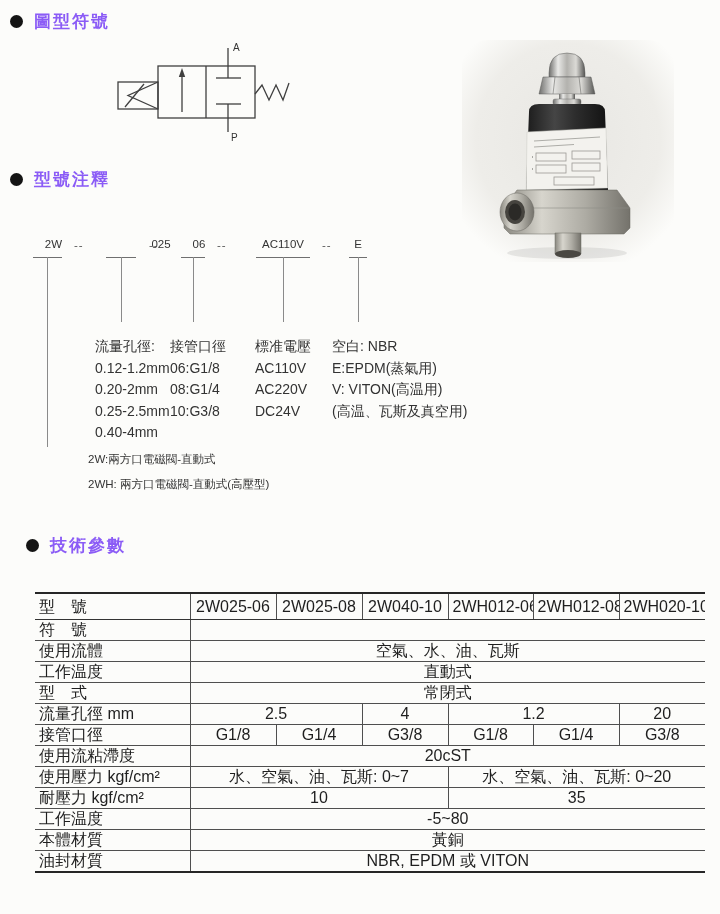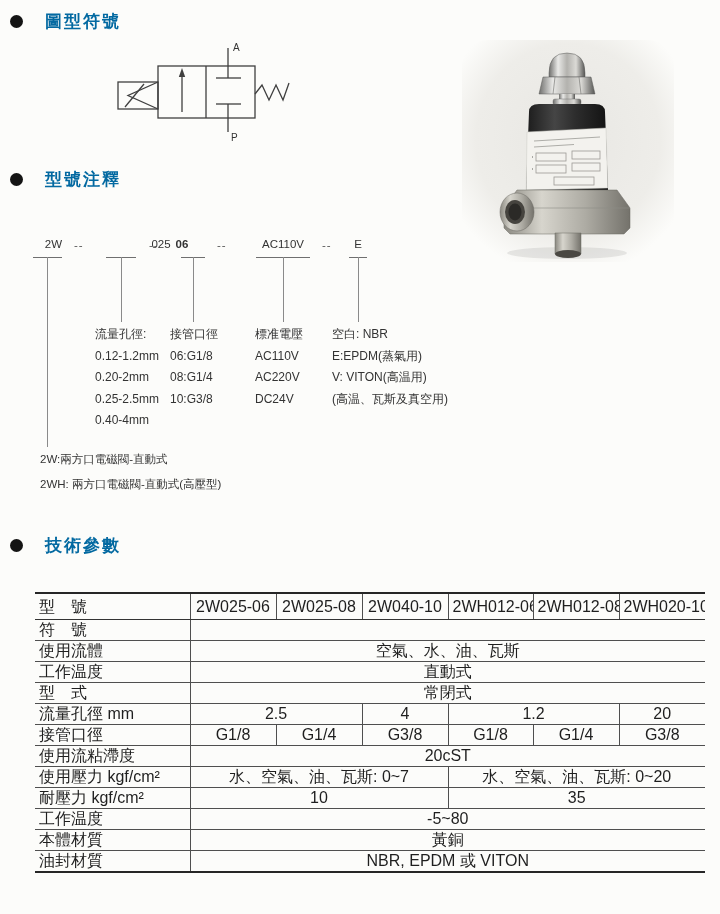--- a/index.html
+++ b/index.html
@@ -1,33 +1,33 @@
 <!DOCTYPE html>
 <html><head>
 <meta charset="utf-8">
 <style>
   html,body{margin:0;padding:0;background:#ffffff;}
   .page{
     position:relative;width:720px;height:914px;background:#fcfcfa;
     font-family:"Liberation Sans","DejaVu Sans",sans-serif;color:#222;overflow:hidden;
   }
   
-  .section-head{position:absolute;display:flex;align-items:center;gap:22px;
-    font-size:17px;font-weight:bold;color:#0369a1;letter-spacing:2px;}
+  .section-head{position:absolute;display:flex;align-items:center;gap:11px;
+    font-size:17px;font-weight:bold;color:#8b5cf6;letter-spacing:2px;}
   .bullet{width:13px;height:13px;border-radius:50%;background:#141414;flex:0 0 auto;}
   
   .schem{position:absolute;left:100px;top:38px;}
   .photo{position:absolute;left:462px;top:40px;}
   
   .mcode{position:absolute;font-size:11.5px;color:#333;text-align:center;white-space:nowrap;}
   .msep{position:absolute;font-size:11.5px;color:#555;letter-spacing:1px;}
   .munder{position:absolute;height:1px;background:#6f6f6f;}
   .mvline{position:absolute;width:1px;background:#8a8a8a;}
-  .mcol{position:absolute;font-size:12px;color:#333;line-height:21.5px;white-space:nowrap;}
-  .mfoot{position:absolute;font-size:11.5px;color:#333;white-space:nowrap;}
+  .mcol{position:absolute;font-size:14px;color:#333;line-height:21.5px;white-space:nowrap;margin-top:12px;}
+  .mfoot{position:absolute;font-size:11.5px;color:#333;white-space:nowrap;margin-left:48px;}
   
   table.spec{
     position:absolute;left:35px;top:592px;width:670px;
     border-collapse:collapse;table-layout:fixed;
     border-top:2.5px solid #262626;border-bottom:2.5px solid #262626;
     border-left:hidden;border-right:hidden;
     font-size:16px;color:#1f1f1f;
   }
   table.spec td{border:1px solid #4f4f4f;height:20px;padding:0 4px;line-height:12px;
     overflow:hidden;white-space:nowrap;}
@@ -137,21 +137,21 @@
 
   <div class="section-head" style="left:10px;top:168px;">
     <span class="bullet"></span>
     <span>型號注釋</span>
   </div>
 
   <div class="mcode" style="left:33px;top:238px;width:29px;text-align:right;">2W</div>
   <div class="msep" style="left:74px;top:239px;">--</div>
   <div class="mcode" style="left:106px;top:238px;width:30px;margin-left:40px;">025</div>
   <div class="msep" style="left:149px;top:239px;">--</div>
-  <div class="mcode" style="left:170px;top:238px;width:24px;font-weight:bold;">06</div>
+  <div class="mcode" style="left:187px;top:238px;width:24px;">06</div>
   <div class="msep" style="left:217px;top:239px;">--</div>
   <div class="mcode" style="left:258px;top:238px;width:50px;">AC110V</div>
   <div class="msep" style="left:322px;top:239px;">--</div>
   <div class="mcode" style="left:349px;top:238px;width:18px;">E</div>
 
   <div class="munder" style="left:33px;top:257px;width:29px;"></div>
   <div class="munder" style="left:106px;top:257px;width:30px;"></div>
   <div class="munder" style="left:181px;top:257px;width:24px;"></div>
   <div class="munder" style="left:256px;top:257px;width:54px;"></div>
   <div class="munder" style="left:349px;top:257px;width:18px;"></div>
@@ -184,21 +184,21 @@
   <div class="mcol" style="left:332px;top:324px;">
     <div>空白: NBR</div>
     <div>E:EPDM(蒸氣用)</div>
     <div>V: VITON(高温用)</div>
     <div>(高温、瓦斯及真空用)</div>
   </div>
 
   <div class="mfoot" style="left:40px;top:452px;">2W:兩方口電磁閥-直動式</div>
   <div class="mfoot" style="left:40px;top:477px;">2WH: 兩方口電磁閥-直動式(高壓型)</div>
 
-  <div class="section-head" style="left:10px;top:534px;text-align:right;">
+  <div class="section-head" style="left:26px;top:534px;text-align:right;">
     <span class="bullet"></span>
     <span>技術參數</span>
   </div>
 
   <table class="spec">
     <colgroup>
       <col style="width:155px">
         <col style="width:86px">
         <col style="width:86px">
         <col style="width:86px">

